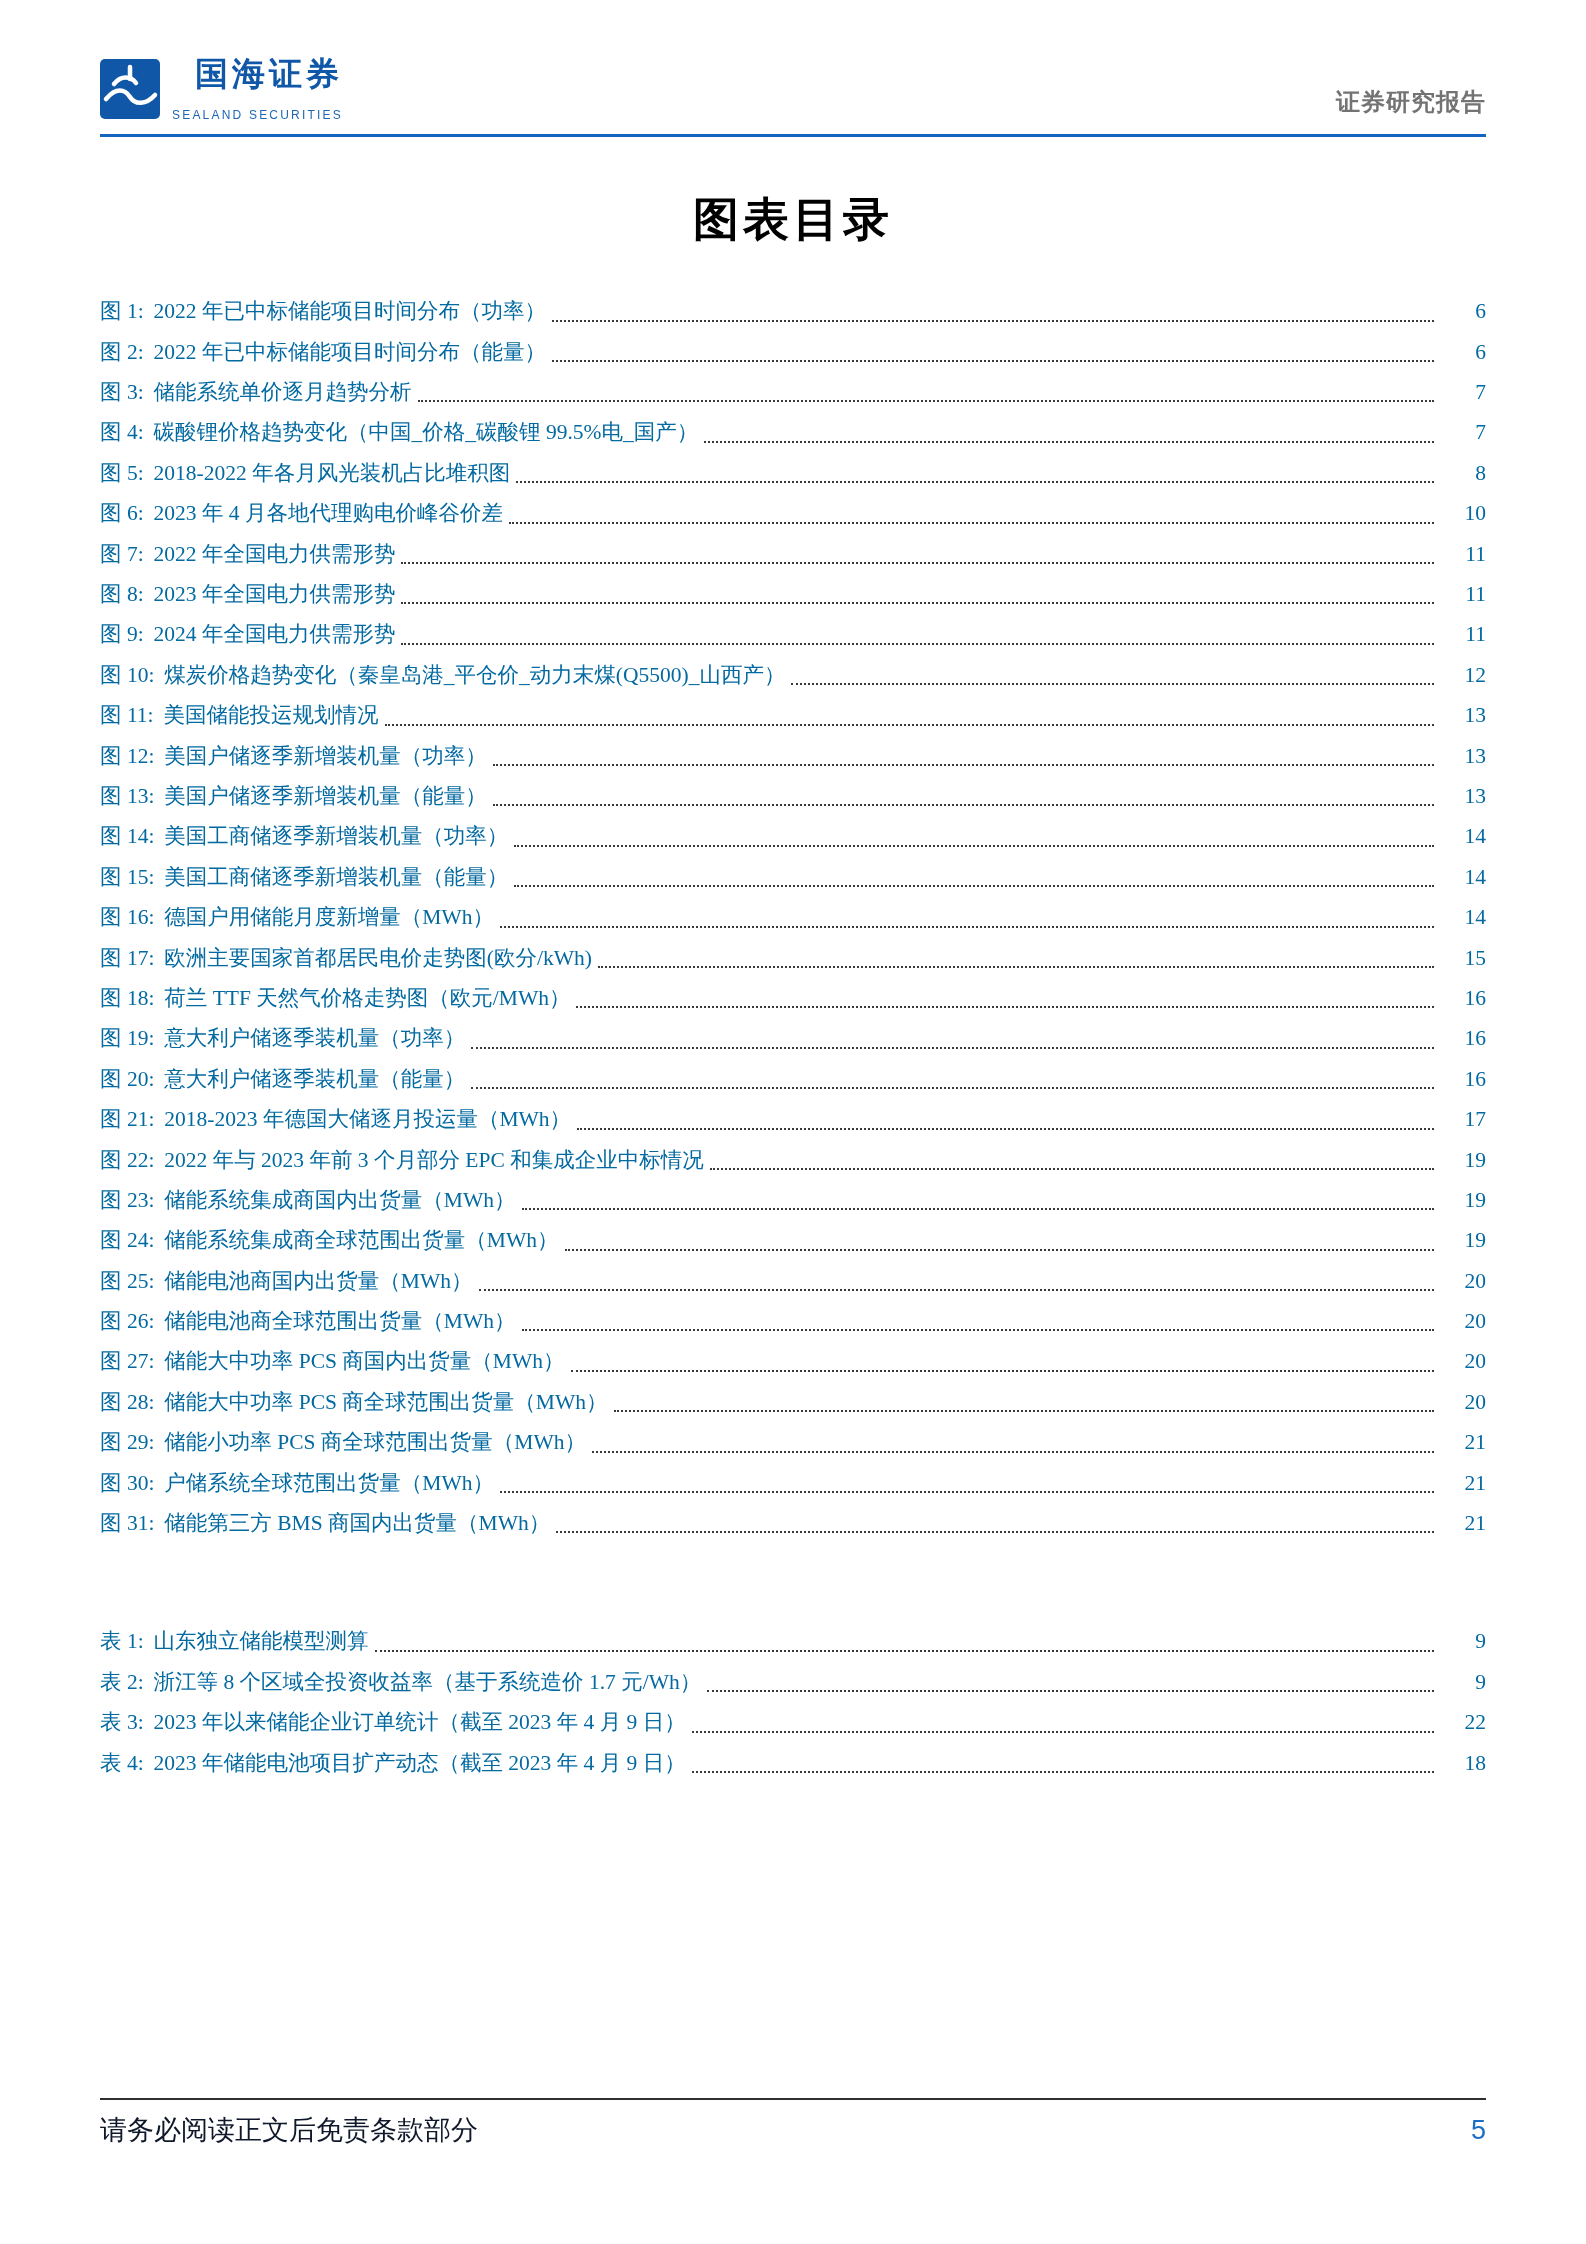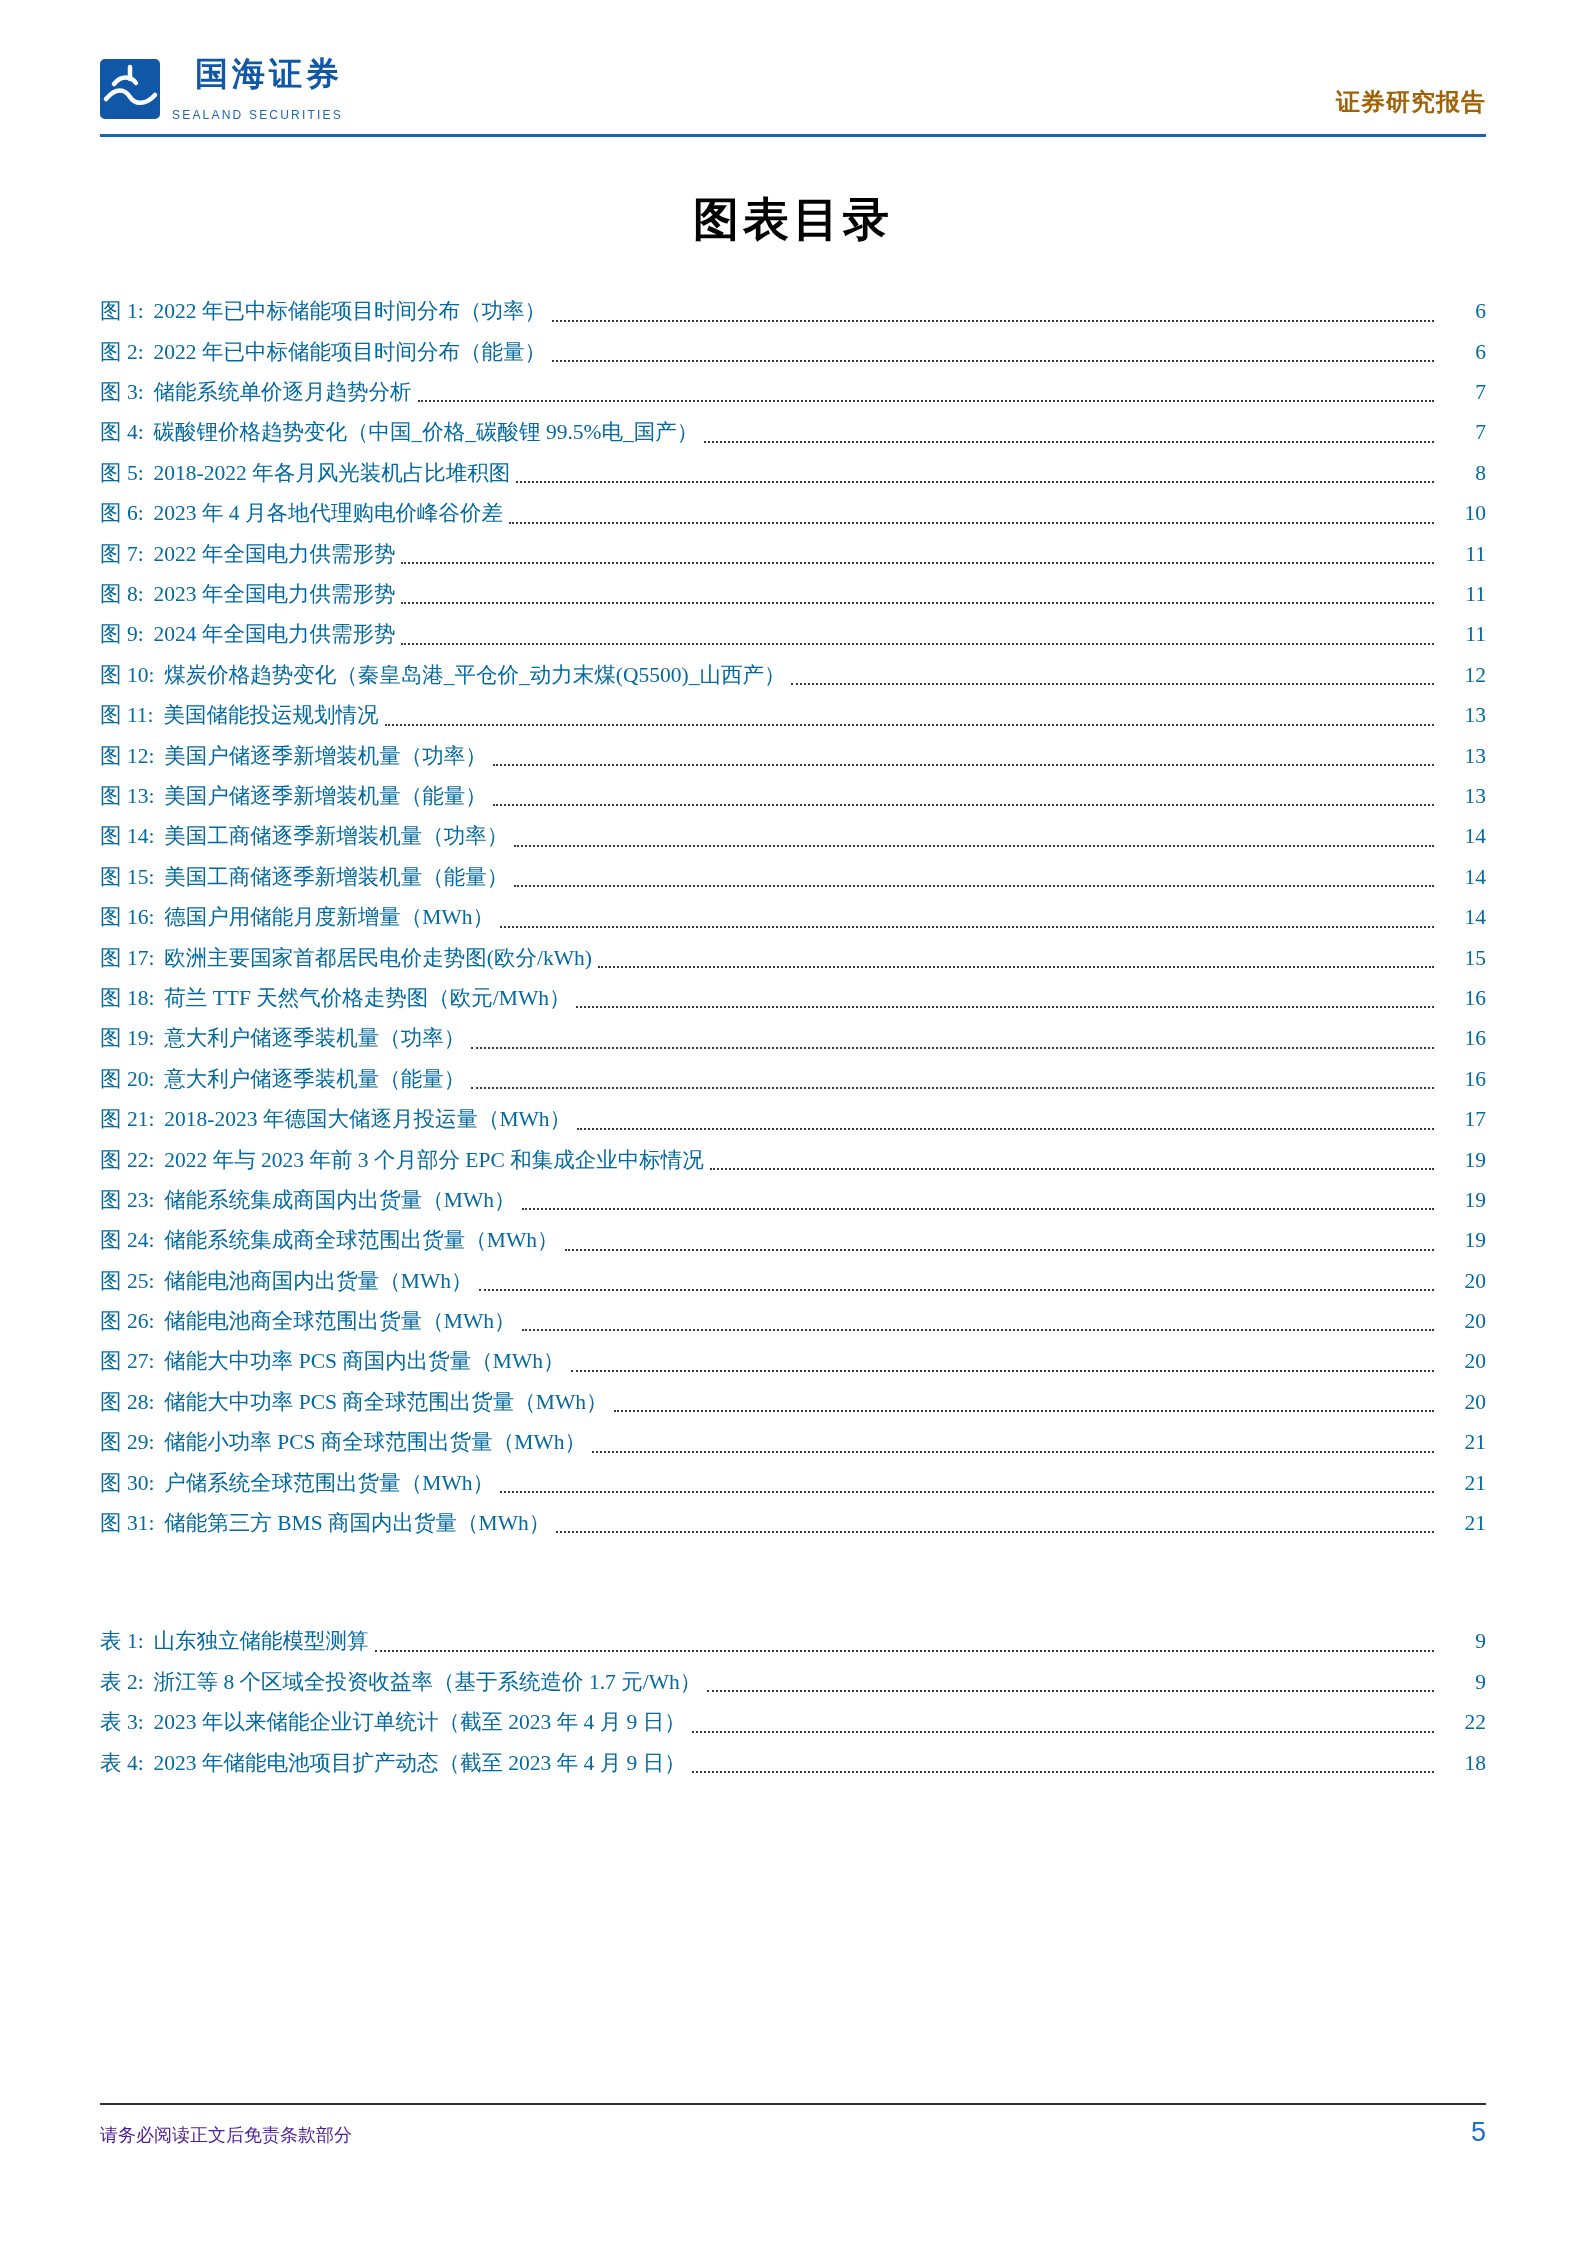--- a/index.html
+++ b/index.html
@@ -17,21 +17,21 @@
   .logo { width:60px; height:60px; flex:0 0 auto; }
   .brand-text { display:flex; flex-direction:column;align-items:flex-end; }
   .brand-cn {
     font-family:"Liberation Sans","DejaVu Sans",sans-serif;
     font-size:33px; font-weight:bold; color:#1057a8; letter-spacing:4px; line-height:1.1;
   }
   .brand-en {
     font-family:"Liberation Sans","DejaVu Sans",sans-serif;
     font-size:12px; color:#1c66b5; letter-spacing:2.2px; margin-top:16px;
   }
-  .report-type { font-size:24px; font-weight:bold; color:#a16207; padding-bottom:4px; letter-spacing:1px; }
+  .report-type { font-size:24px; font-weight:bold; color:#737373; padding-bottom:4px; letter-spacing:1px; }
   .header-rule { height:3px; background:#1565c0; margin-top:12px; }
 
   
   .toc-title {
     margin-top:52px; text-align:center;
     font-size:46px; font-weight:bold; letter-spacing:4px; color:#000;
   }
 
   
   .toc { margin-top:40px; }
@@ -47,21 +47,21 @@
     flex:1 1 auto; align-self:flex-end;
     border-bottom:2.4px dotted #3a3a3a;
     margin:0 4px 10px 6px; min-width:20px;
   }
   .toc-page { width:48px; text-align:right; white-space:nowrap; }
 
   
   .ftr { position:absolute; left:100px; right:100px; bottom:96px; }
   .footer-rule { height:2px; background:#2f2f2f; }
   .footer-row { display:flex; justify-content:space-between; align-items:baseline; padding-top:12px; }
-  .disclaimer { font-size:18px; color:#4c1d95; }
+  .disclaimer { font-size:27px; color:#0f172a; }
   .page-num { font-size:27px; color:#1a6fc4; font-family:"Liberation Sans","DejaVu Sans",sans-serif; }
 </style>
 </head>
 <body>
 
 <div class="page">
 
   <header class="hdr">
     <div class="brand">
       <svg class="logo" viewBox="0 0 60 60" xmlns="http://www.w3.org/2000/svg">

